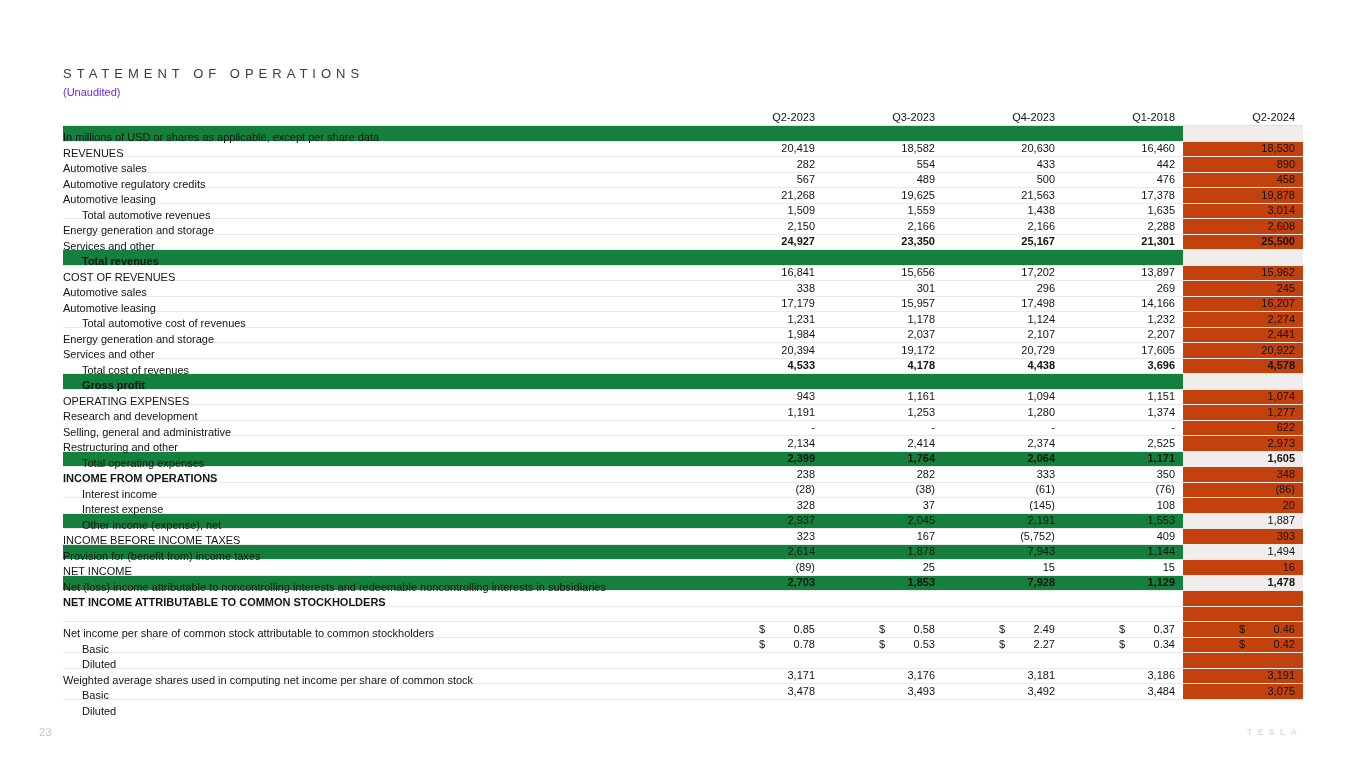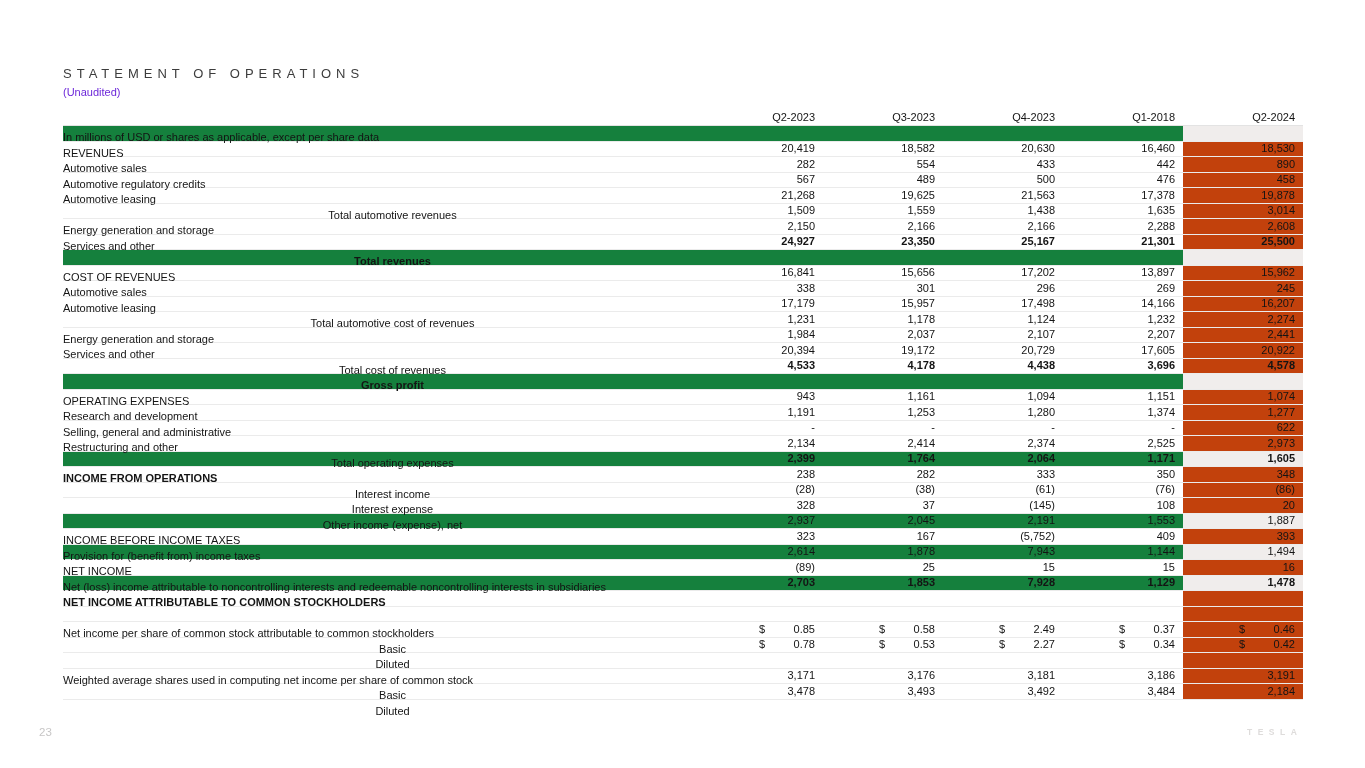--- a/index.html
+++ b/index.html
@@ -6,21 +6,21 @@
   .slide{position:relative;width:1365px;height:768px;background:#ffffff;overflow:hidden;
          font-family:"Liberation Sans",sans-serif;color:#141414;padding-left:6px;}
   .title{position:absolute;left:63px;top:66px;font-size:13px;letter-spacing:5px;
          color:#3c3c3c;white-space:nowrap;}
   .subtitle{position:absolute;left:63px;top:86px;font-size:11px;color:#6d28d9;}
   .table{position:absolute;left:63px;top:110px;width:1240px;}
   .row{display:flex;align-items:center;height:15.5px;box-sizing:border-box;
        border-bottom:1px solid #ebebeb;font-size:11px;line-height:15px;color:#141414;}
   .thead{height:16px;border-bottom:1px solid #e3e3e3;}
   .label{flex:1;white-space:nowrap;overflow:hidden;margin-top:40px;}
-  .label.ind{padding-left:19px;text-align:center;}
+  .label.ind{padding-left:19px;}
   .cell{width:120px;height:100%;display:flex;align-items:center;justify-content:flex-end;
         padding-right:8px;box-sizing:border-box;white-space:nowrap;}
   .band{background:#15803d;}
   .bold{font-weight:700;}
   .cell.hl{background:#c2410c;}
   .band .cell.hl{background:#f0edec;}
   .cur{display:flex;justify-content:space-between;width:56px;}
   .page-num{position:absolute;left:39px;top:726px;font-size:11.5px;color:#c7c6c6;}
   .logo{position:absolute;left:1247px;top:727px;font-size:8.5px;letter-spacing:5.5px;
         color:#dedcdb;font-weight:700;}
@@ -379,20 +379,20 @@
           <div class="cell">3,181</div>
           <div class="cell">3,186</div>
           <div class="cell hl">3,191</div>
         </div>
         <div class="row">
           <div class="label ind">Diluted</div>
           <div class="cell">3,478</div>
           <div class="cell">3,493</div>
           <div class="cell">3,492</div>
           <div class="cell">3,484</div>
-          <div class="cell hl">2,184</div>
+          <div class="cell hl">3,075</div>
         </div>
       </div>
   </div>
 
   <div class="page-num">23</div>
   <div class="logo">TESLA</div>
 </div>
 
 </body></html>

